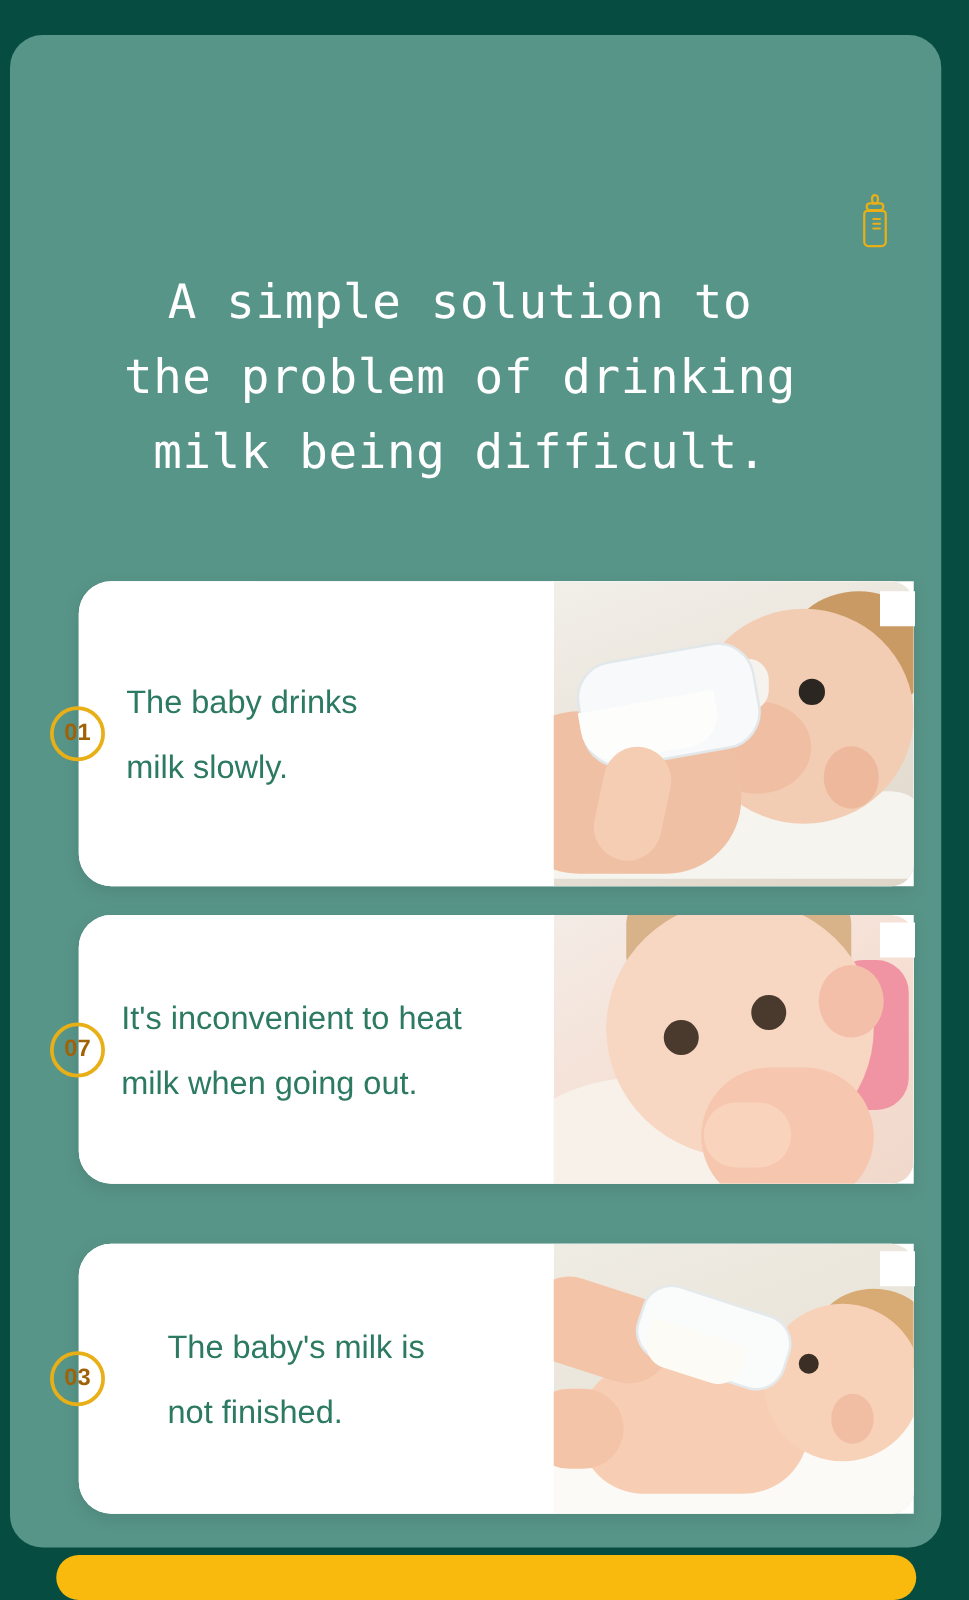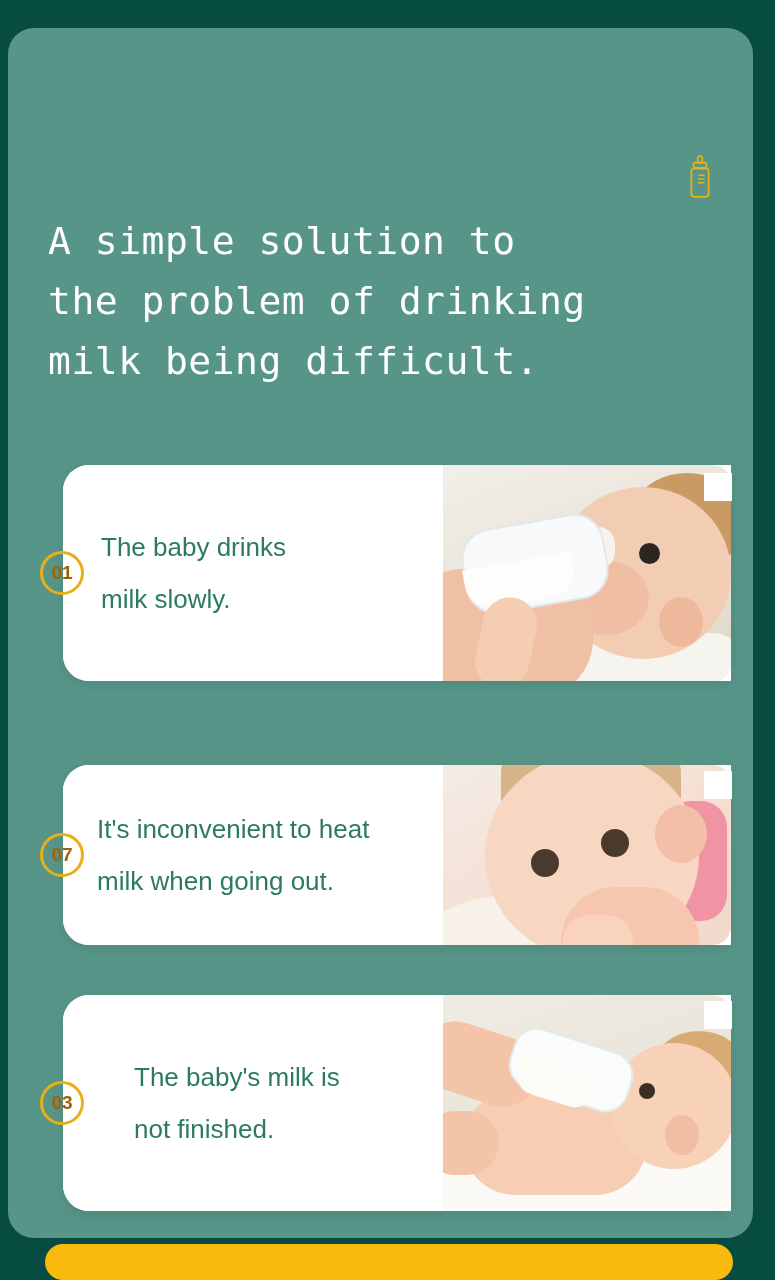--- a/index.html
+++ b/index.html
@@ -61,42 +61,43 @@
     left: 40px;
     top: 158px;
     width: 640px;
     color: #ffffff;
     font-family: "DejaVu Sans Mono", monospace;
     font-size: 38px;
     font-weight: 300;
     line-height: 60px;
     letter-spacing: 0.5px;
     white-space: pre-line;
+    text-align: center;
   }
 
   
   .card {
     position: absolute;
     left: 55px;
     width: 668px;
     background: #ffffff;
     box-shadow: 0 4px 14px rgba(0,0,0,0.10);
     overflow: visible;
   }
   .card-inner {
     position: relative;
     width: 100%;
     height: 100%;
     background: #ffffff;
     overflow: hidden;
   }
 
-  .card.c1 { top: 437px; height: 216px; border-radius: 26px 0 0 26px; }
+  .card.c1 { top: 437px; height: 244px; border-radius: 26px 0 0 26px; }
   .card.c1 .card-inner { border-radius: 26px 18px 18px 26px; }
-  .card.c2 { top: 737px; height: 180px; border-radius: 26px 0 0 26px; }
+  .card.c2 { top: 704px; height: 215px; border-radius: 26px 0 0 26px; }
   .card.c2 .card-inner { border-radius: 26px 18px 18px 26px; }
   .card.c3 { top: 967px; height: 216px; border-radius: 26px 0 0 26px; }
   .card.c3 .card-inner { border-radius: 26px 18px 18px 26px; }
 
   .card-text {
     position: absolute;
     left: 38px;
     top: 50%;
     transform: translateY(-50%);
     width: 360px;

